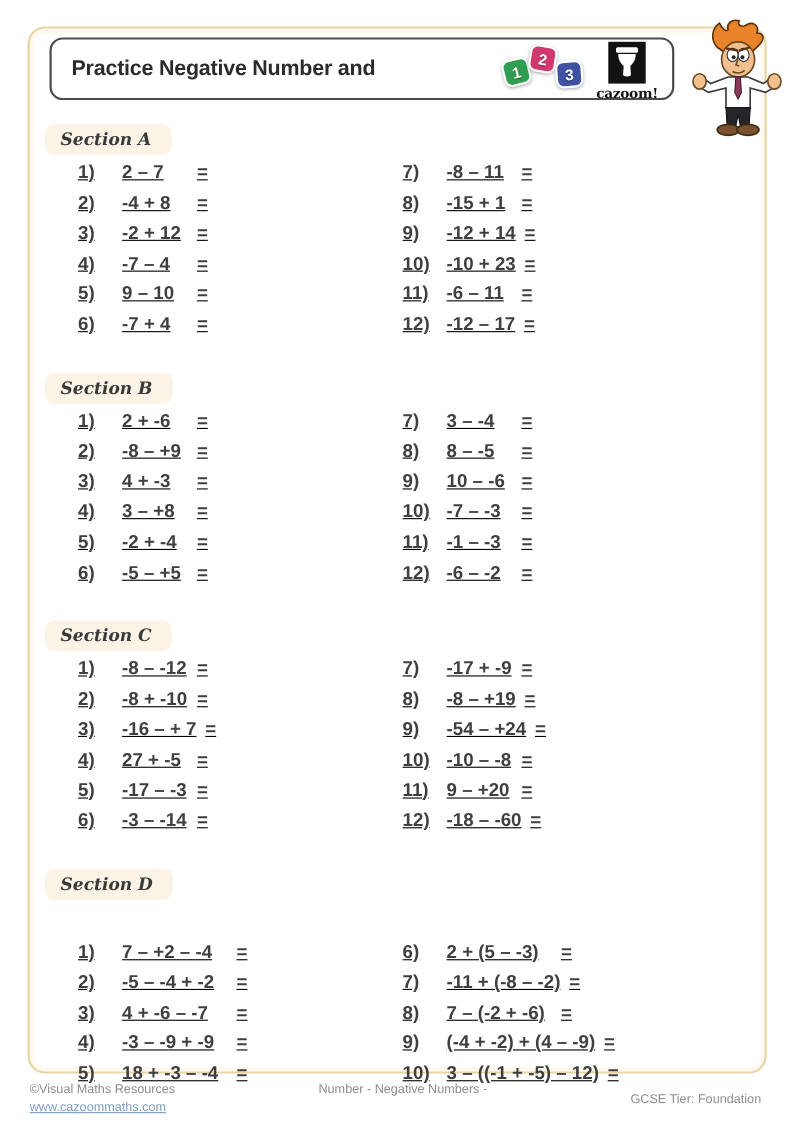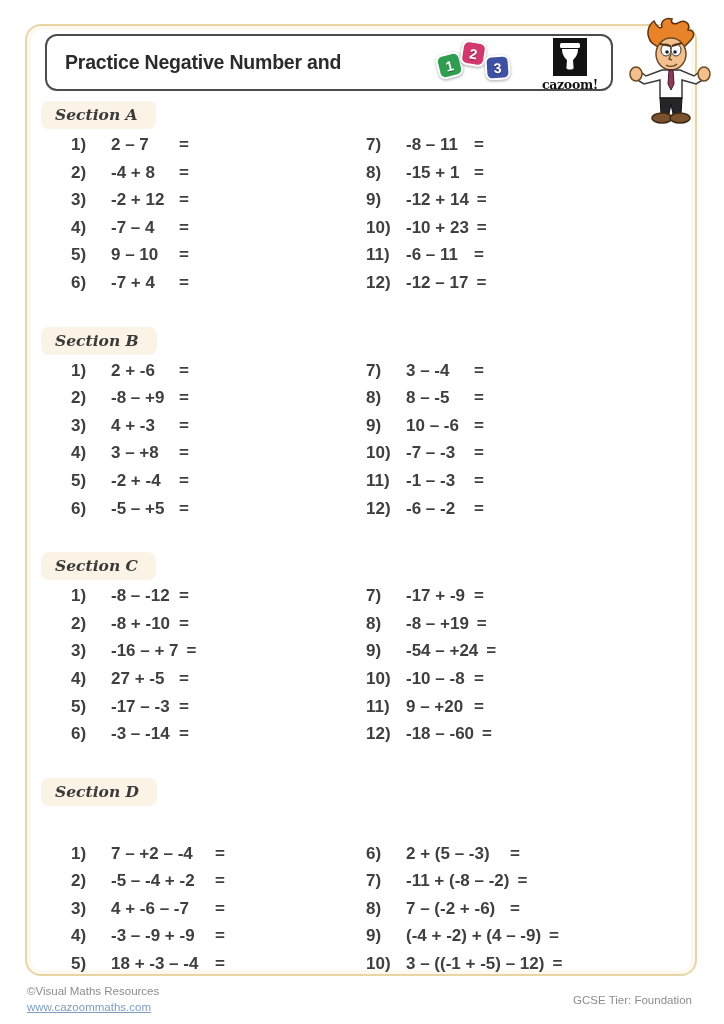--- a/index.html
+++ b/index.html
@@ -10,21 +10,21 @@
     overflow:hidden;
   }
   .sheet {
     position:absolute; left:25px; top:24px; width:672px; height:952px;
     border:2px solid #e8d5a5; border-radius:16px; background:#fff;
     box-shadow: inset 0 0 0 4px #fdf9f0;
   }
   .title-box {
     position:absolute; left:18px; top:8px; width:568px; height:57px;
     background:#fff; border:2.5px solid #4c4c4c; border-radius:12px;
-    display:flex; align-items:center; padding:0 10px 0 18px; gap:20px;
+    display:flex; align-items:center; padding:0 10px 0 18px; gap:0;
   }
   .title-text {
     flex:1; font-size:19.5px; font-weight:bold; color:#2b2b2b;
     line-height:1.22; letter-spacing:-0.2px;
   }
   .title-text span { display:block; }
   .tiles { position:relative; width:86px; height:52px; flex:0 0 86px; }
   .tile {
     position:absolute; width:25px; height:25px; border-radius:7px;
     border:2px solid #fff; color:#fff; font-weight:bold; font-size:14px;
@@ -38,21 +38,21 @@
   .logo { width:62px; flex:0 0 62px; text-align:center; padding-top:4px; }
   .logo-sq {
     width:34px; height:38px; margin:0 auto; background:#121212;
     display:flex; align-items:center; justify-content:center;
   }
   .logo-text {
     font-family:"DejaVu Serif", serif; font-weight:bold;
     font-size:12.5px; color:#121212; margin-top:1px; letter-spacing:-0.3px;
   }
   .character { position:absolute; right:8px; top:16px; width:92px; height:112px; z-index:5; }
-  .sections { position:absolute; top:49px; left:0; right:0; }
+  .sections { position:absolute; top:61px; left:0; right:0;text-decoration:underline; }
   .section-label {
     display:inline-block; margin:26px 0 6px 14px;
     background:#faf3e6; border-radius:8px; padding:4px 18px 5px 14px;
     font-family:"DejaVu Serif", serif; font-style:italic; font-weight:bold;
     font-size:15.5px; color:#3a3a3a;
   }
   .q-grid { display:grid; grid-template-columns:295px 1fr; padding-left:44px; }
   .q-col { display:block; }
   .q-row {
     display:flex; align-items:baseline; height:27.6px;
@@ -426,15 +426,16 @@
     <ellipse cx="56" cy="101" rx="10" ry="5" fill="#7a5230" stroke="#3f2a12" stroke-width="1.5"></ellipse>
   </svg>
 </div>
 
 <div class="footer">
   <div class="footer-left">
     <div>©Visual Maths Resources</div>
     <div class="footer-link">www.cazoommaths.com</div>
   </div>
   <div class="footer-center">
+    <div>Number - Negative Numbers -</div>
   </div>
   <div class="footer-right">GCSE Tier: Foundation</div>
 </div>
 
 </body></html>

